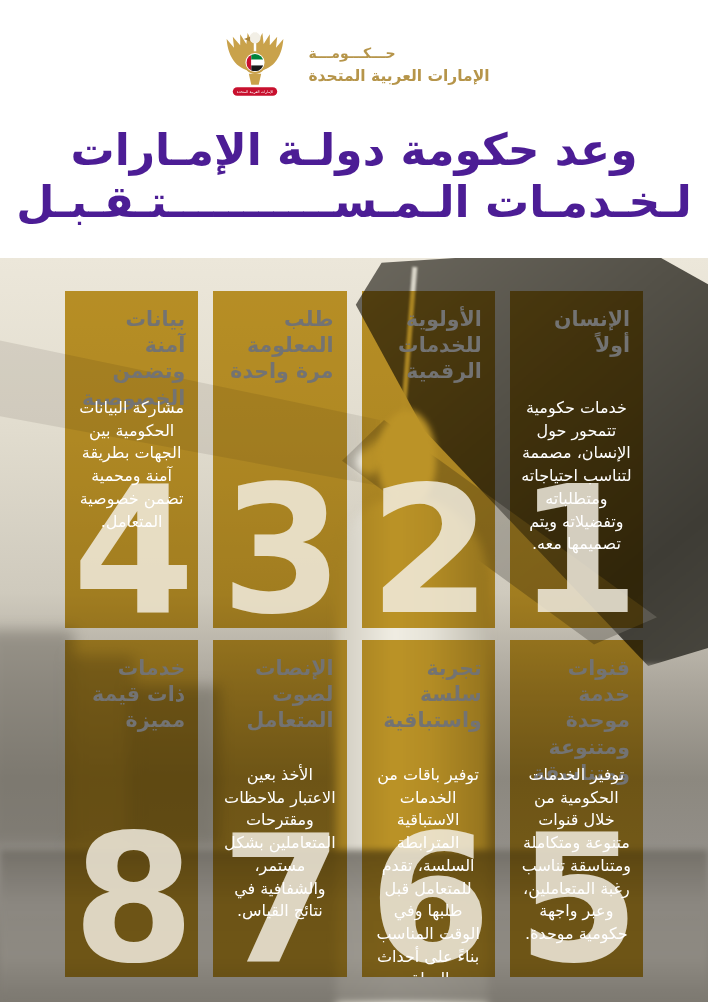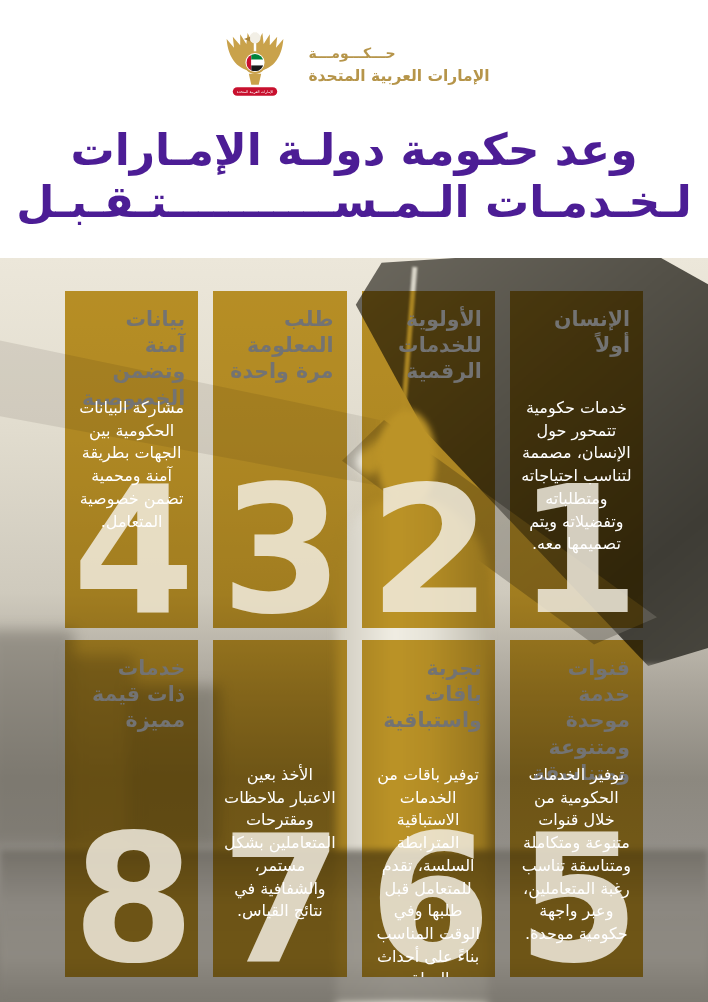--- a/index.html
+++ b/index.html
@@ -165,28 +165,31 @@
       <h3 class="card-title">قنوات خدمة
 موحدة
 ومتنوعة
 ومتناسقة</h3>
       <p class="card-body">توفير الخدمات الحكومية من خلال قنوات متنوعة ومتكاملة ومتناسقة تناسب رغبة المتعاملين، وعبر واجهة حكومية موحدة.</p>
     </div>
 
     <div class="card row2">
       <div class="card-fill"></div>
       <div class="card-number">6</div>
-      <h3 class="card-title">تجربة باقات
+      <h3 class="card-title">تجربة سلسة
 واستباقية</h3>
       <p class="card-body">توفير باقات من الخدمات الاستباقية المترابطة السلسة، تقدم للمتعامل قبل طلبها وفي الوقت المناسب بناءً على أحداث الحياة.</p>
     </div>
 
     <div class="card row2">
       <div class="card-fill"></div>
       <div class="card-number">7</div>
+      <h3 class="card-title">الإنصات
+لصوت
+المتعامل</h3>
       <p class="card-body">الأخذ بعين الاعتبار ملاحظات ومقترحات المتعاملين بشكل مستمر، والشفافية في نتائج القياس.</p>
     </div>
 
     <div class="card row2">
       <div class="card-fill"></div>
       <div class="card-number">8</div>
       <h3 class="card-title">خدمات
 ذات قيمة
 مميزة</h3>
     </div>

